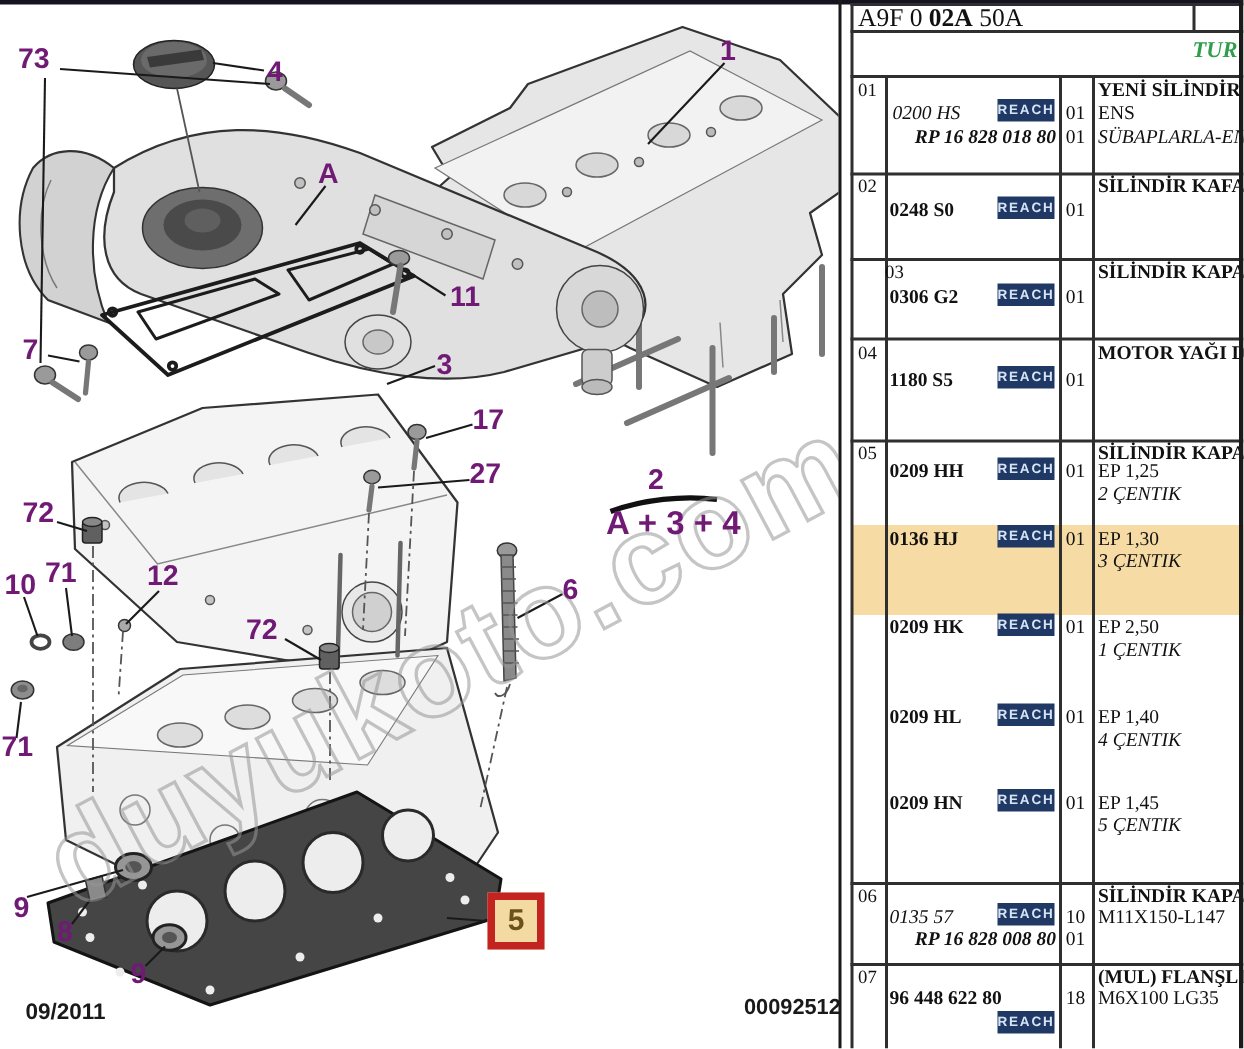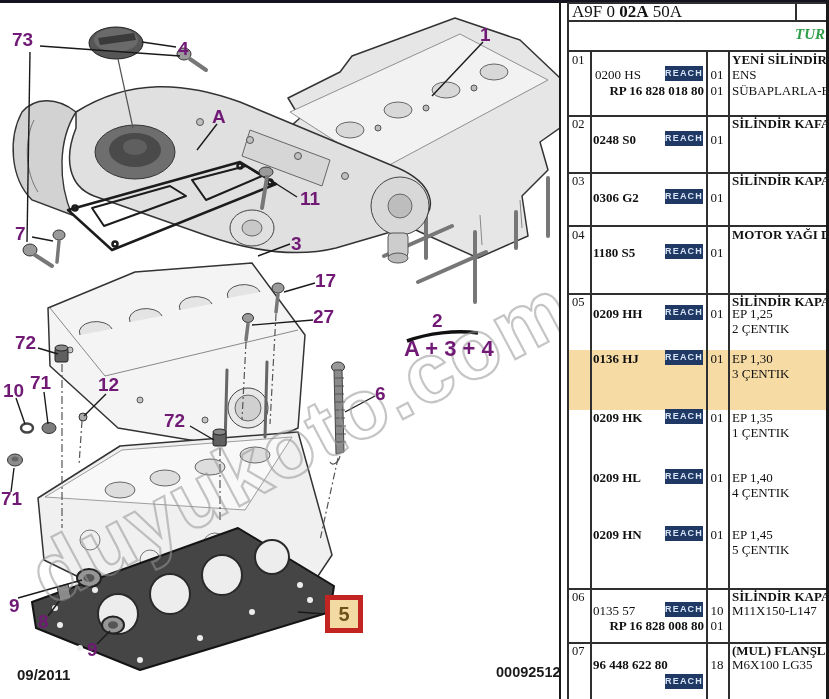--- a/index.html
+++ b/index.html
@@ -17,21 +17,21 @@
           background:#f3d9a2;color:#6b5318;font:bold 20px "Liberation Sans",sans-serif;
           text-align:center;line-height:28px;}
   .foot{position:absolute;font:bold 15px "Liberation Sans",sans-serif;color:#1a1a1a;white-space:nowrap;}
 
   
   .tablep{position:absolute;left:567px;top:0;width:262px;height:699px;}
   .hl{position:absolute;background:#2f2f2f;height:2px;}
   .vl{position:absolute;background:#2f2f2f;width:2px;}
   .t{position:absolute;font:13px "Liberation Serif",serif;white-space:nowrap;line-height:14px;}
   .b{font-weight:bold;}
-  .i{}
+  .i{font-style:italic;}
   .ref{font-size:12.5px;}
   .qty{width:18px;text-align:center;}
   .ra{width:111px;text-align:right;}
   .reach{position:absolute;width:38px;height:15px;background:#1f3864;color:#d7e4f6;
          font:bold 9px "Liberation Sans",sans-serif;letter-spacing:1.2px;text-align:center;
          line-height:15px;cursor:pointer;}
   .hdrcode{position:absolute;left:5px;top:2px;font:17px "Liberation Serif",serif;white-space:nowrap;}
   .lang{position:absolute;left:150px;top:26px;width:108px;text-align:right;
         font:bold italic 15px "Liberation Serif",serif;color:#2e9e4a;}
   .hjrow{position:absolute;left:1px;top:350px;width:261px;height:60px;background:#f6dba4;}
@@ -285,21 +285,21 @@
     <div class="t b i ra" style="left:26px;top:84px">RP 16 828 018 80</div>
     <div class="t qty" style="left:141px;top:84px">01</div>
     <div class="t i" style="left:165px;top:84px">SÜBAPLARLA-EN</div>
 
     <div class="t ref" style="left:5px;top:117px">02</div>
     <div class="t b" style="left:165px;top:117px">SİLİNDİR KAFA</div>
     <div class="t b" style="left:26px;top:133px">0248 S0</div>
     <div class="reach" style="left:98px;top:131px">REACH</div>
     <div class="t qty" style="left:141px;top:133px">01</div>
 
-    <div class="t ref" style="left:5px;top:174px">03</div>
+    <div class="t ref" style="left:23px;top:174px">03</div>
     <div class="t b" style="left:165px;top:174px">SİLİNDİR KAPA</div>
     <div class="t b" style="left:26px;top:191px">0306 G2</div>
     <div class="reach" style="left:98px;top:189px">REACH</div>
     <div class="t qty" style="left:141px;top:191px">01</div>
 
     <div class="t ref" style="left:5px;top:228px">04</div>
     <div class="t b" style="left:165px;top:228px">MOTOR YAĞI D</div>
     <div class="t b" style="left:26px;top:246px">1180 S5</div>
     <div class="reach" style="left:98px;top:244px">REACH</div>
     <div class="t qty" style="left:141px;top:246px">01</div>
@@ -315,21 +315,21 @@
 
     <div class="t b" style="left:26px;top:352px">0136 HJ</div>
     <div class="reach" style="left:98px;top:350px">REACH</div>
     <div class="t qty" style="left:141px;top:352px">01</div>
     <div class="t" style="left:165px;top:352px">EP 1,30</div>
     <div class="t i" style="left:165px;top:367px">3 ÇENTIK</div>
 
     <div class="t b" style="left:26px;top:411px">0209 HK</div>
     <div class="reach" style="left:98px;top:409px">REACH</div>
     <div class="t qty" style="left:141px;top:411px">01</div>
-    <div class="t" style="left:165px;top:411px">EP 1,35</div>
+    <div class="t" style="left:165px;top:411px">EP 2,50</div>
     <div class="t i" style="left:165px;top:426px">1 ÇENTIK</div>
 
     <div class="t b" style="left:26px;top:471px">0209 HL</div>
     <div class="reach" style="left:98px;top:469px">REACH</div>
     <div class="t qty" style="left:141px;top:471px">01</div>
     <div class="t" style="left:165px;top:471px">EP 1,40</div>
     <div class="t i" style="left:165px;top:486px">4 ÇENTIK</div>
 
     <div class="t b" style="left:26px;top:528px">0209 HN</div>
     <div class="reach" style="left:98px;top:526px">REACH</div>

